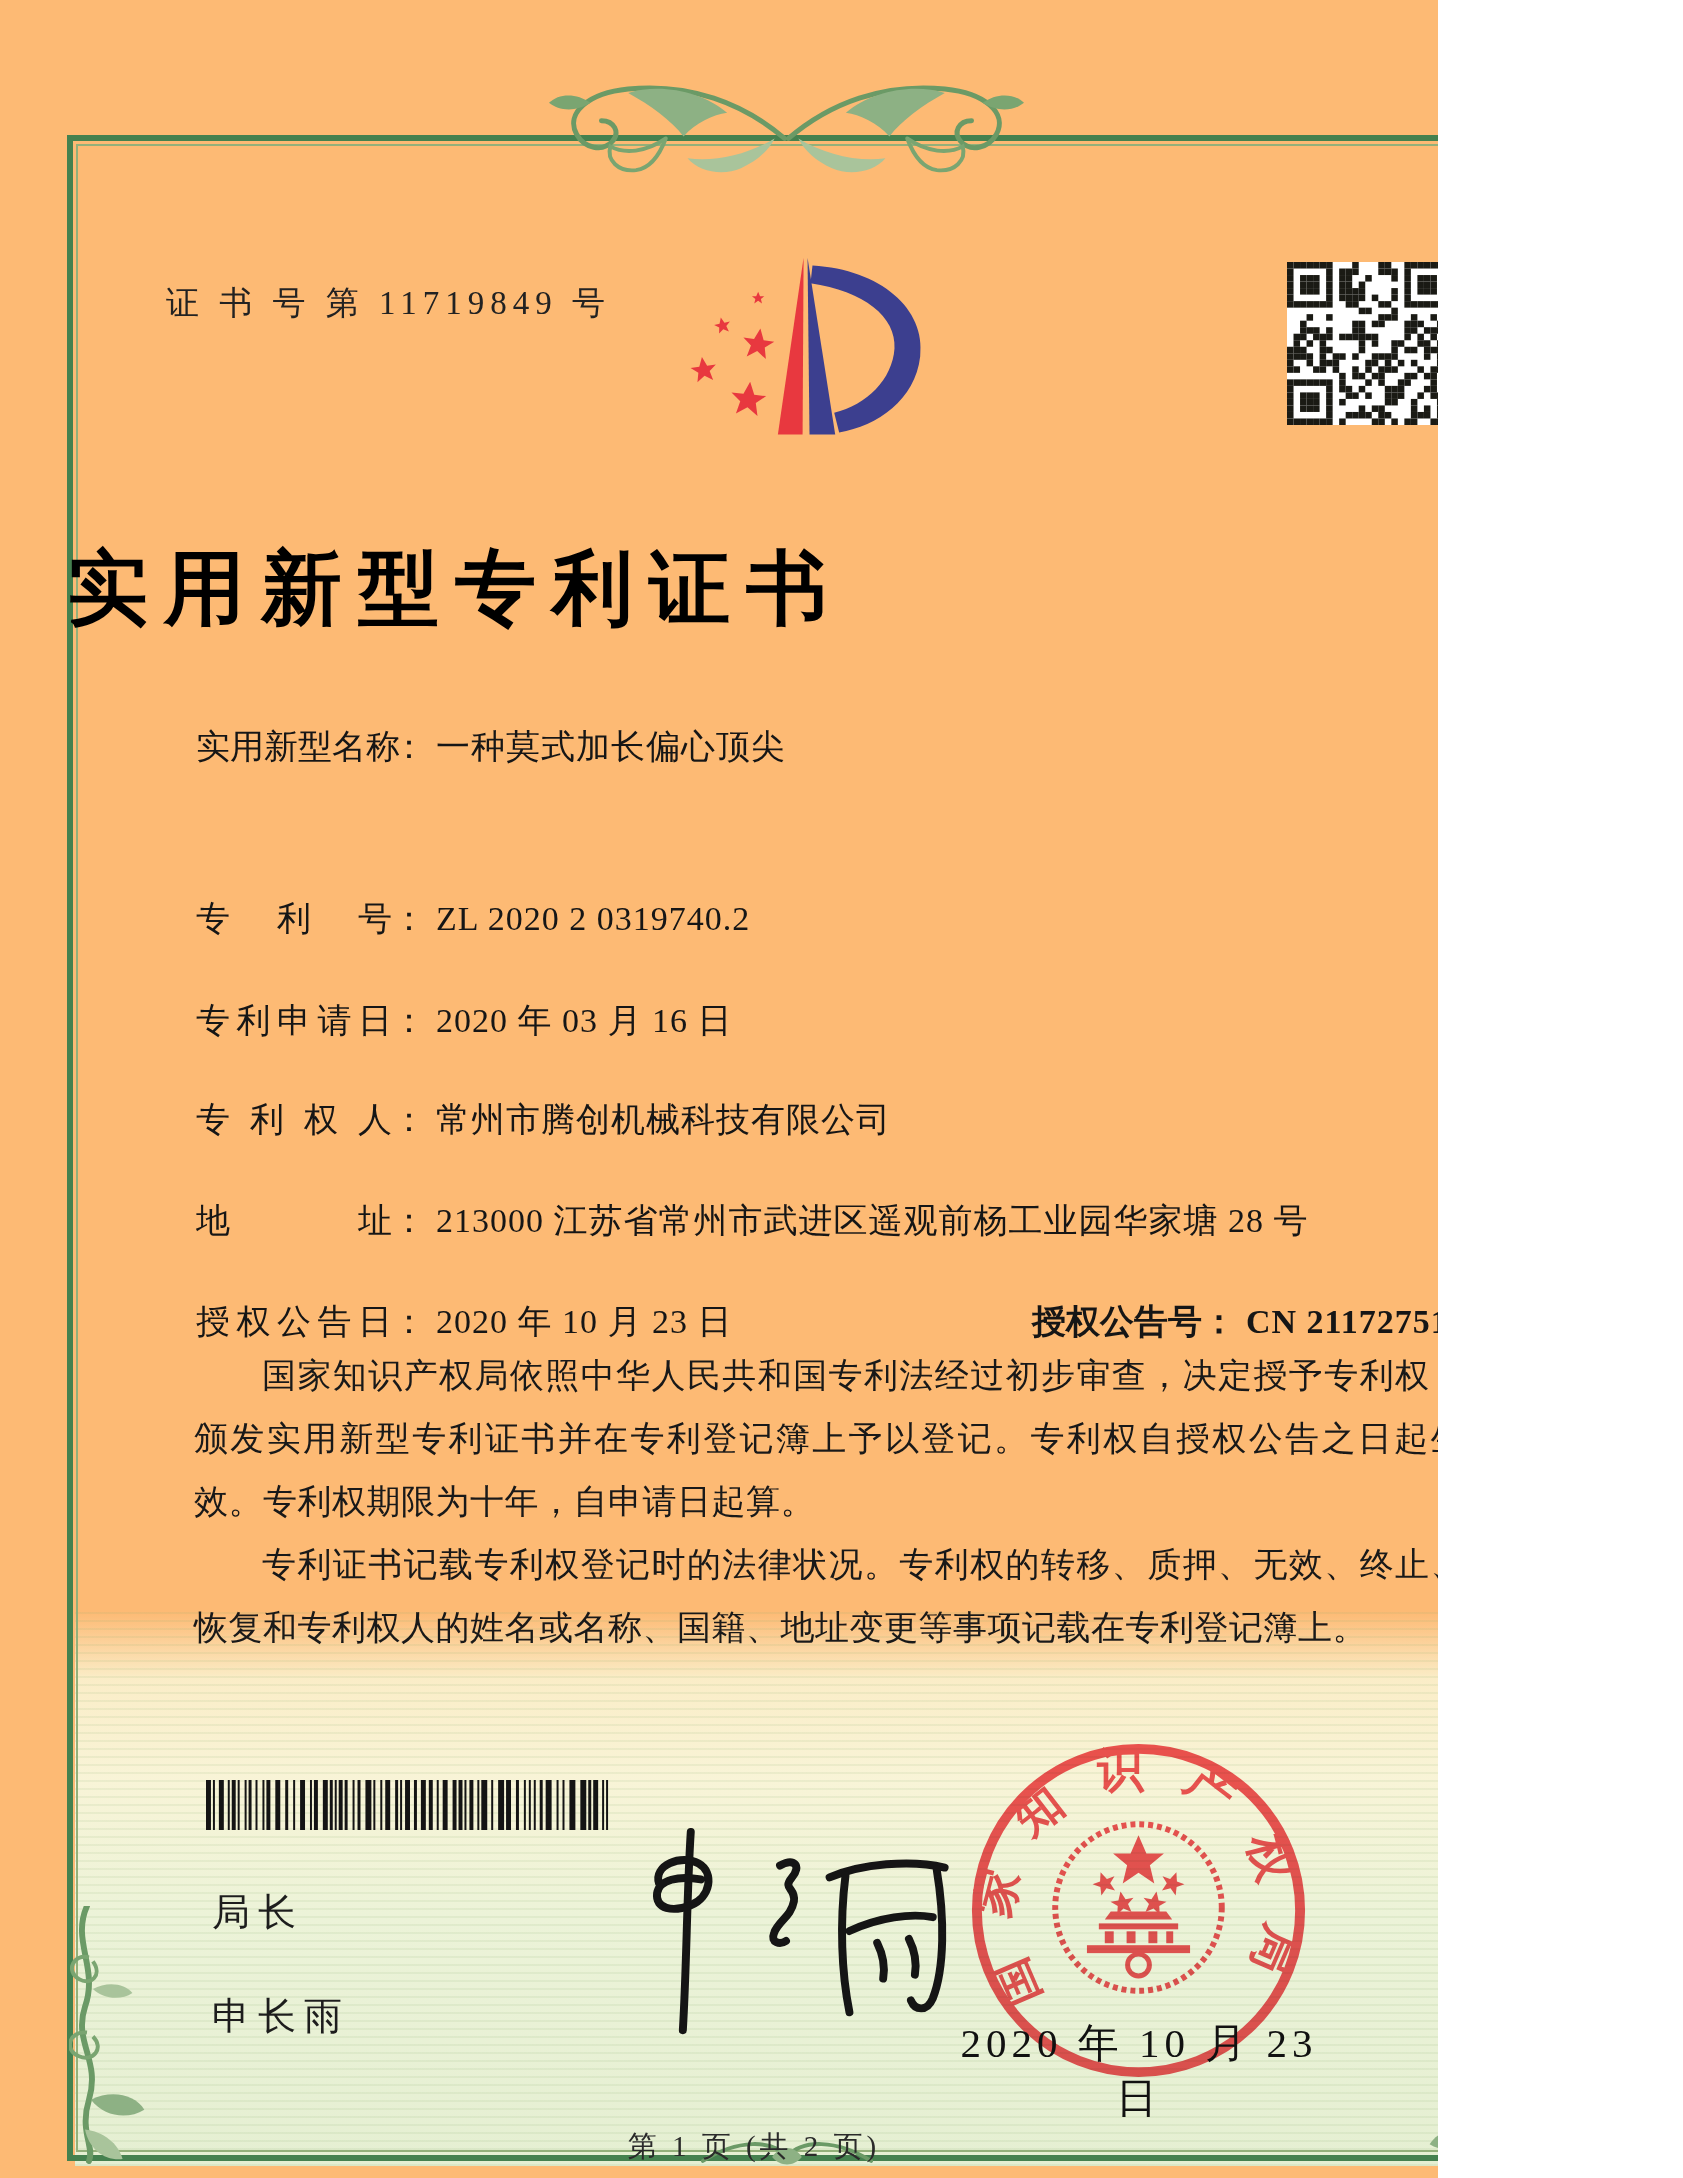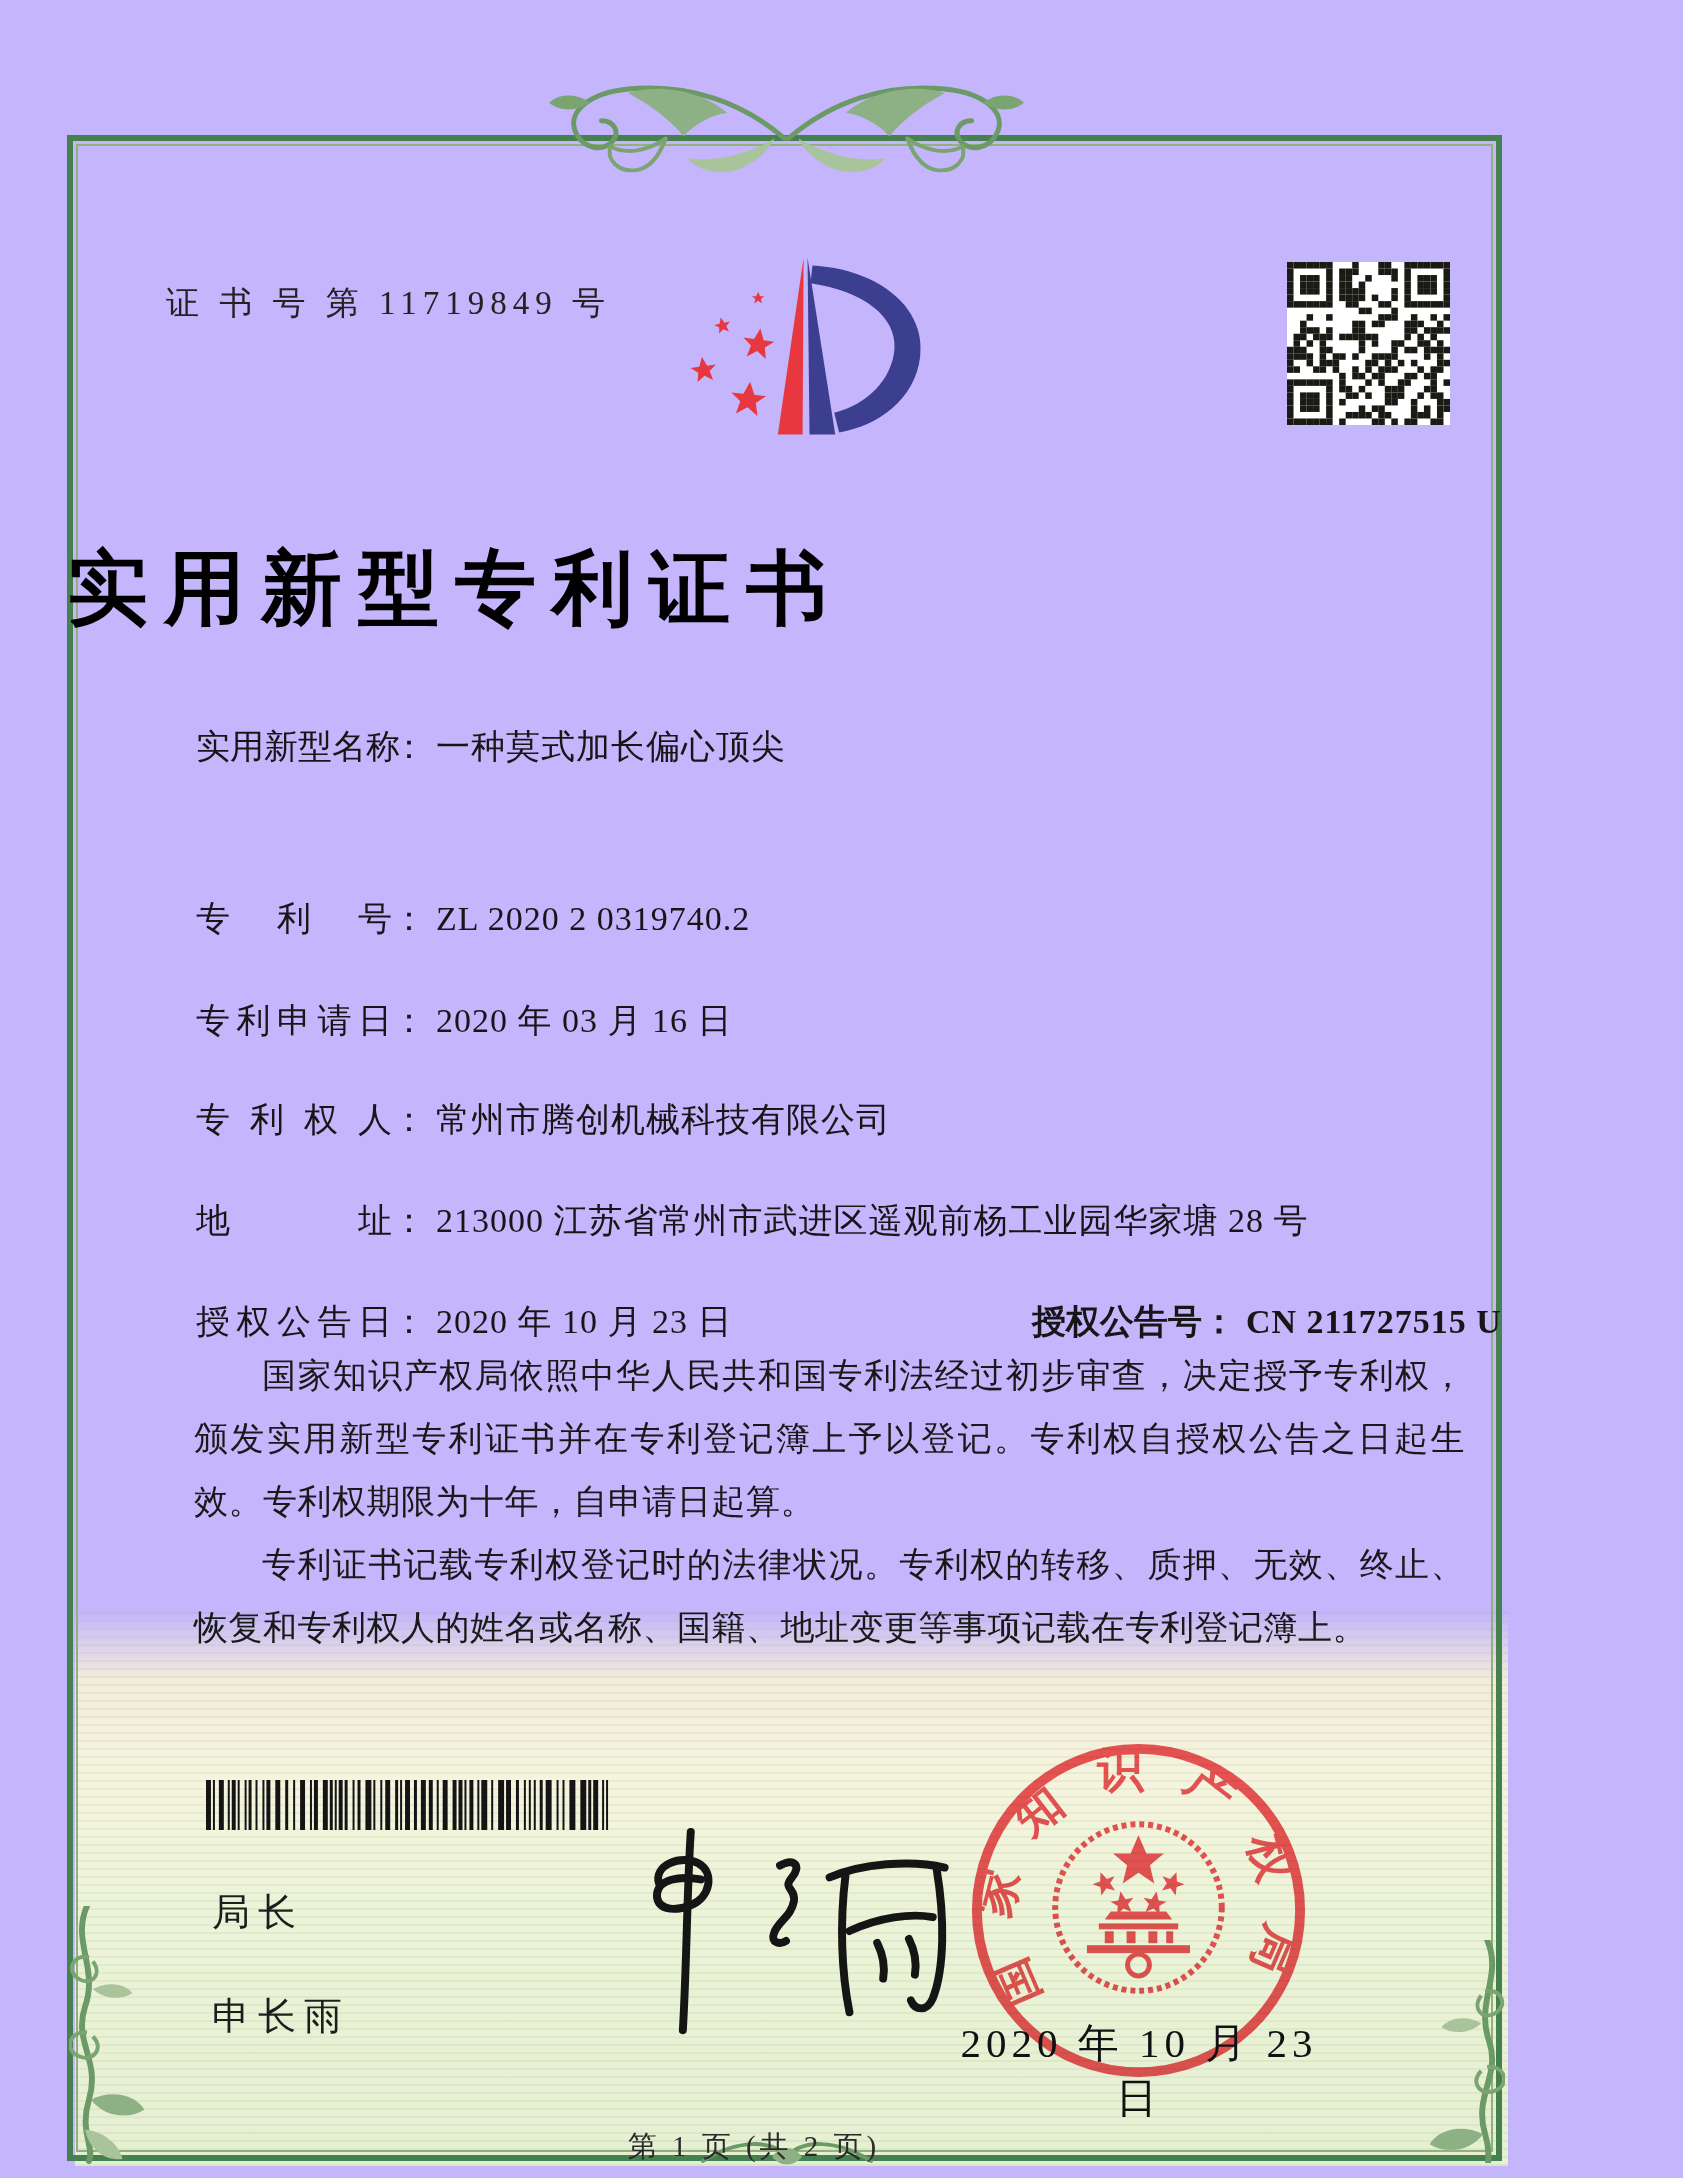--- a/index.html
+++ b/index.html
@@ -1,16 +1,16 @@
 <!DOCTYPE html>
 <html><head>
 <meta charset="utf-8">
 <style>
   html,body{margin:0;padding:0;background:#ffffff;}
-  #page{position:relative;width:1683px;height:2178px;background:#c4b5fd;overflow:hidden;
+  #page{position:relative;width:1438px;height:2178px;background:#fdba74;overflow:hidden;
         font-family:"Liberation Serif","DejaVu Serif",serif;color:#1b1b1b;}
 
   
   .bgwash{position:absolute;left:75px;top:1612px;width:1433px;height:554px;
     background:linear-gradient(180deg,
       rgba(252,250,228,0) 0%,
       rgba(250,246,214,.85) 12%,
       rgba(248,247,220,.95) 30%,
       #ecf3d8 55%,
       #e5efd2 100%);}

